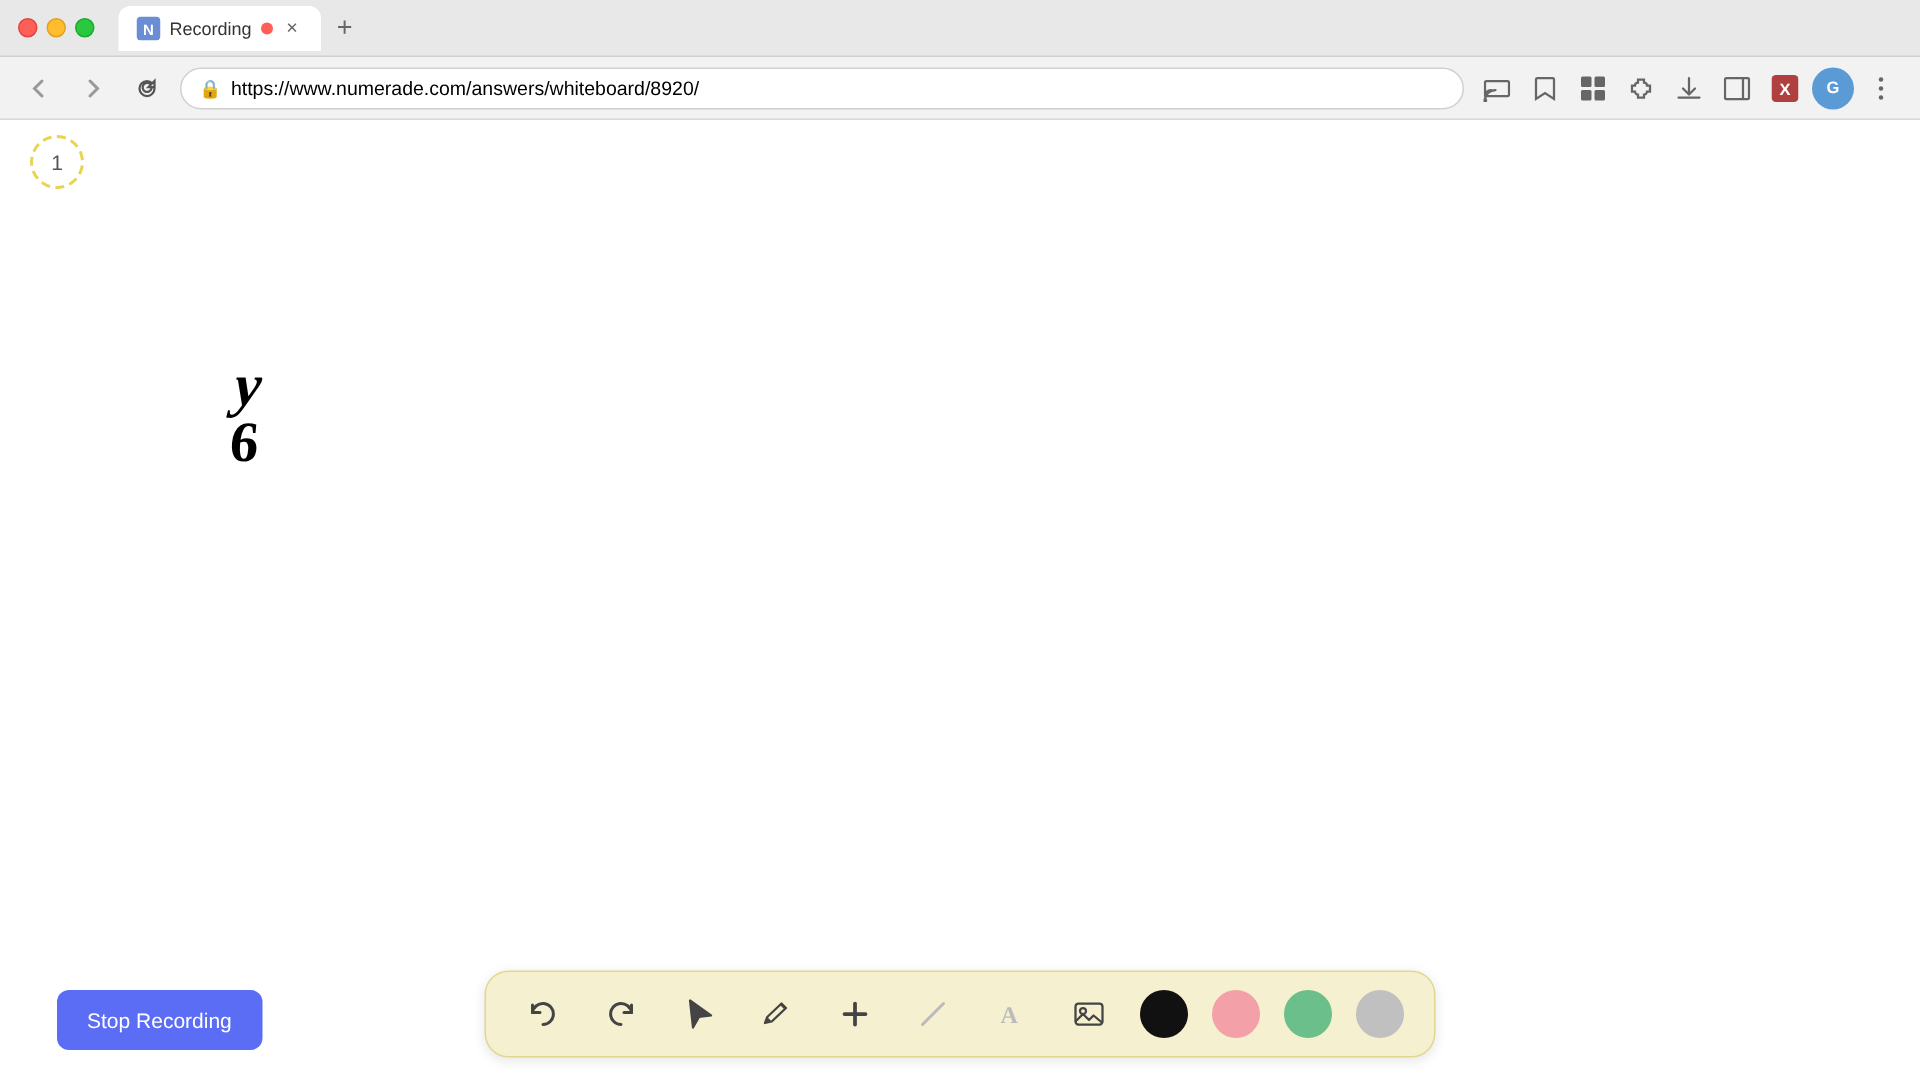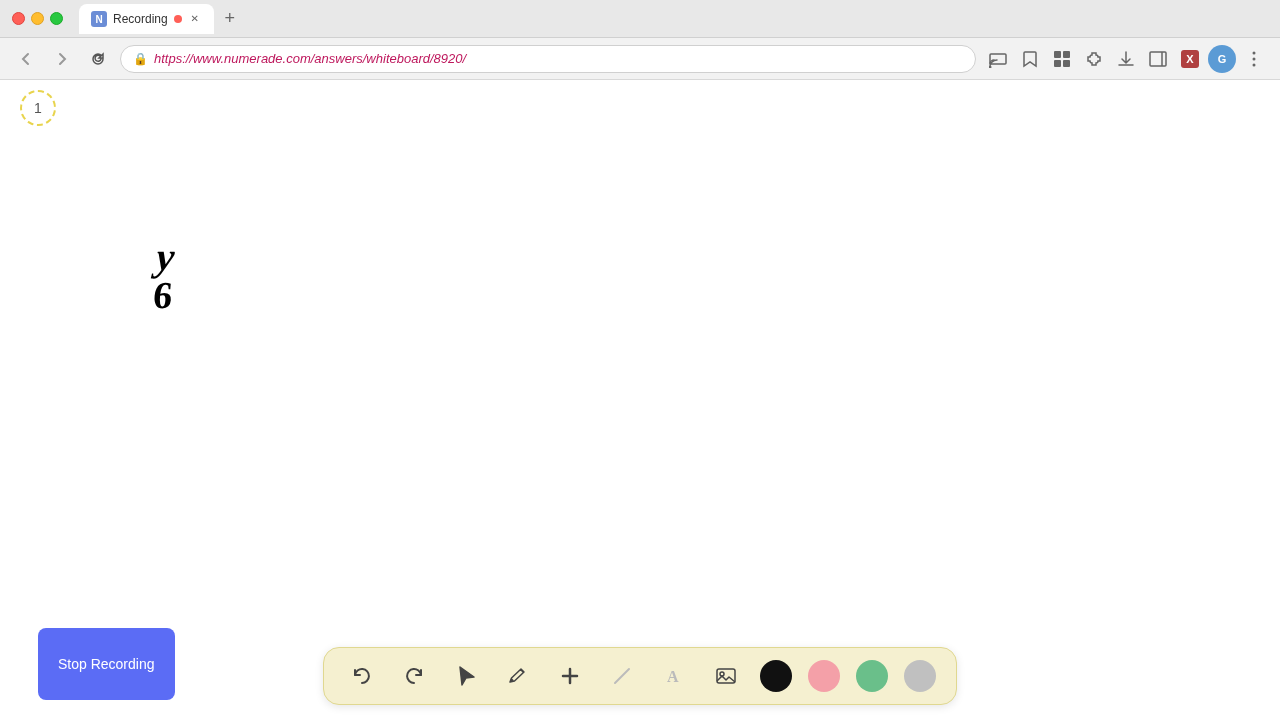--- a/index.html
+++ b/index.html
@@ -148,22 +148,21 @@
     }
 
     .address-bar .lock-icon {
       color: #666;
       font-size: 12px;
     }
 
     .address-text {
       flex: 1;
       font-size: 13px;
-      color: #be185d;
-      font-style: italic;
+      color: #000000;
     }
 
     .nav-actions {
       display: flex;
       gap: 4px;
       align-items: center;
     }
 
     .nav-action-btn {
       width: 28px;
@@ -308,21 +307,21 @@
 
     
     .stop-recording-btn {
       position: absolute;
       bottom: 20px;
       left: 38px;
       background: #5b6cf5;
       color: white;
       border: none;
       border-radius: 8px;
-      padding: 28px 20px;
+      padding: 12px 20px;
       font-size: 14px;
       font-weight: 500;
       cursor: pointer;
       white-space: nowrap;
     }
   </style>
 </head>
 <body>
 
 <div class="browser-window">

